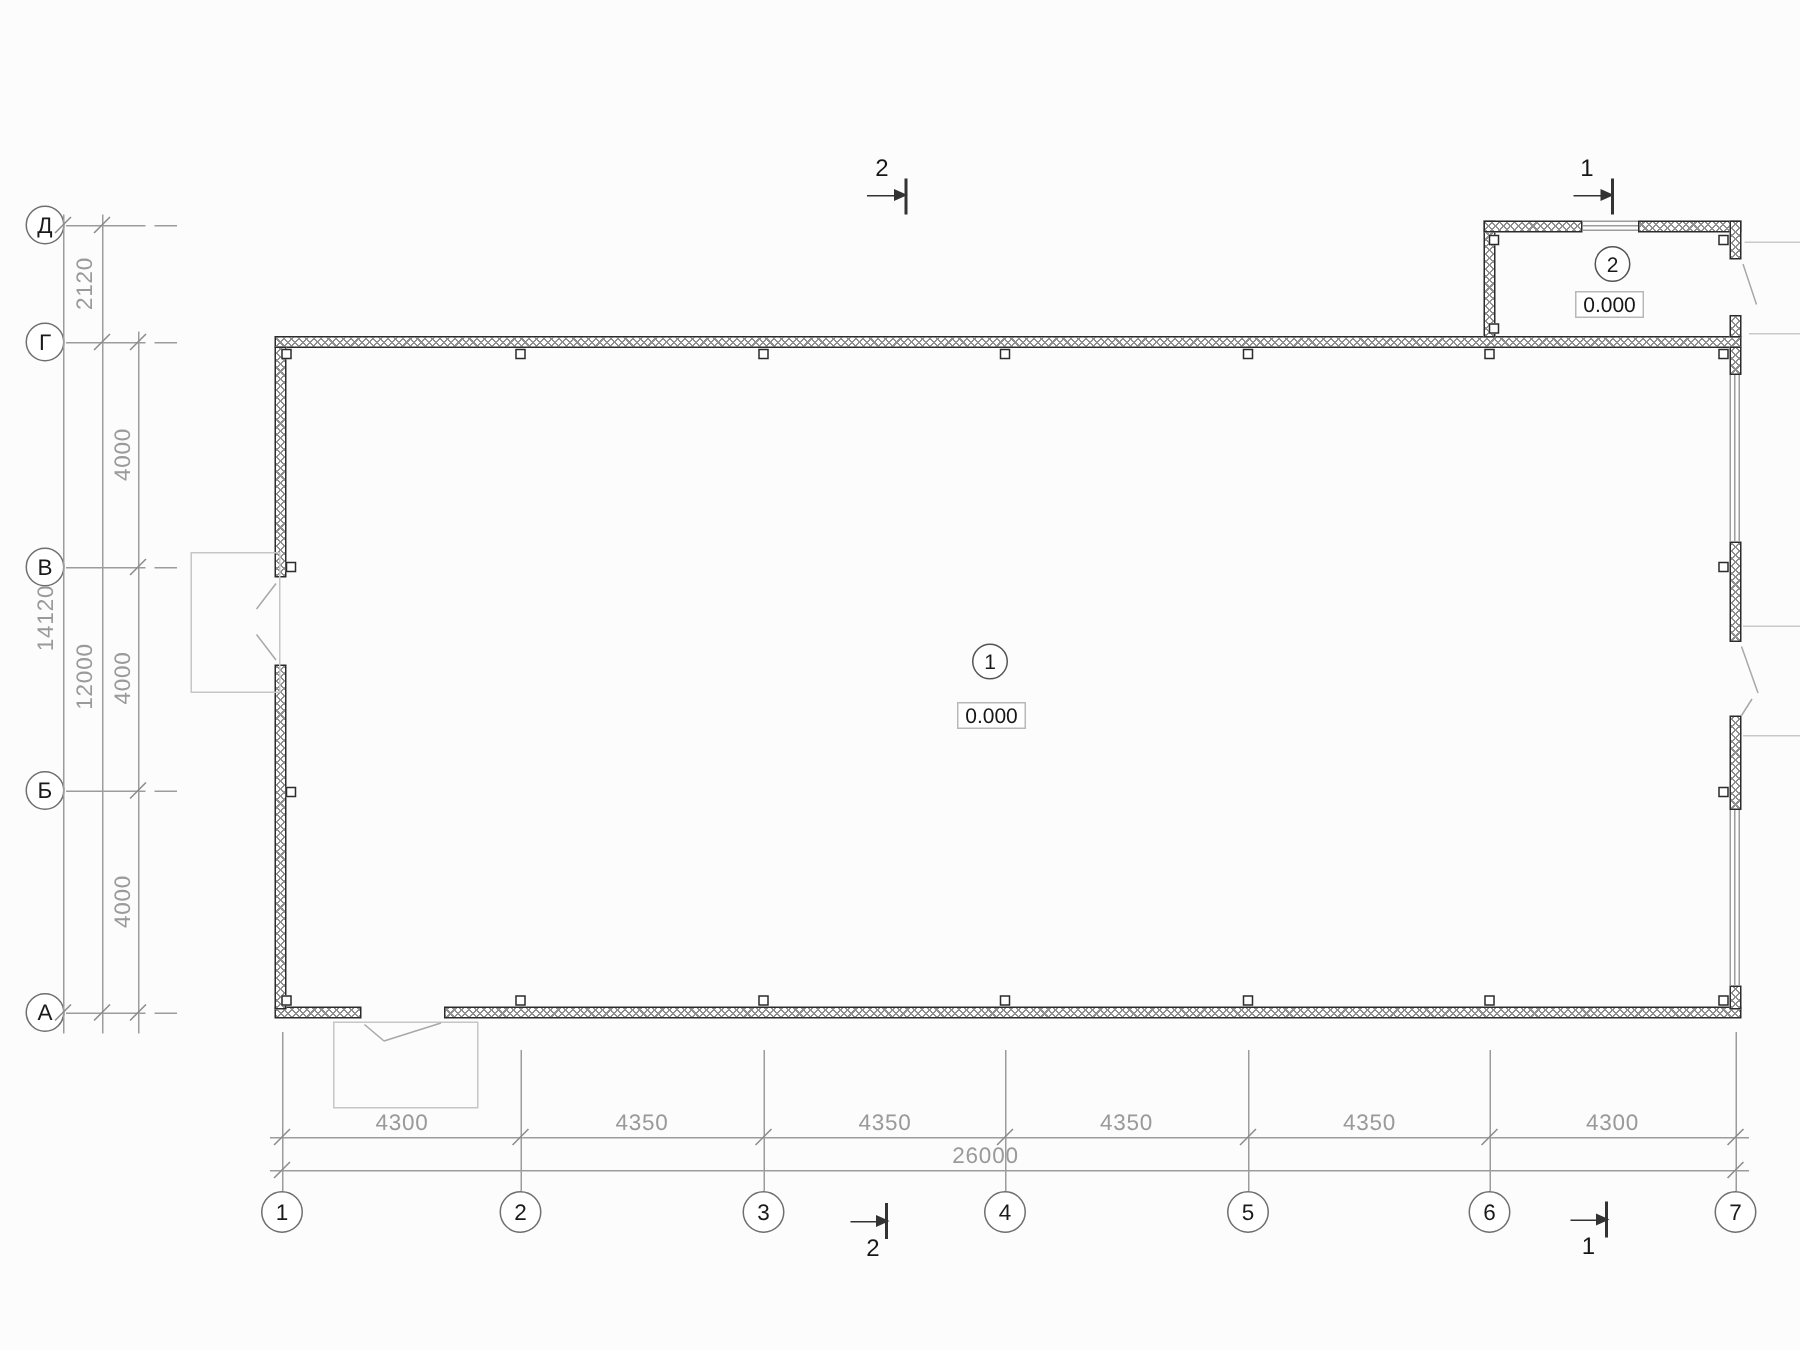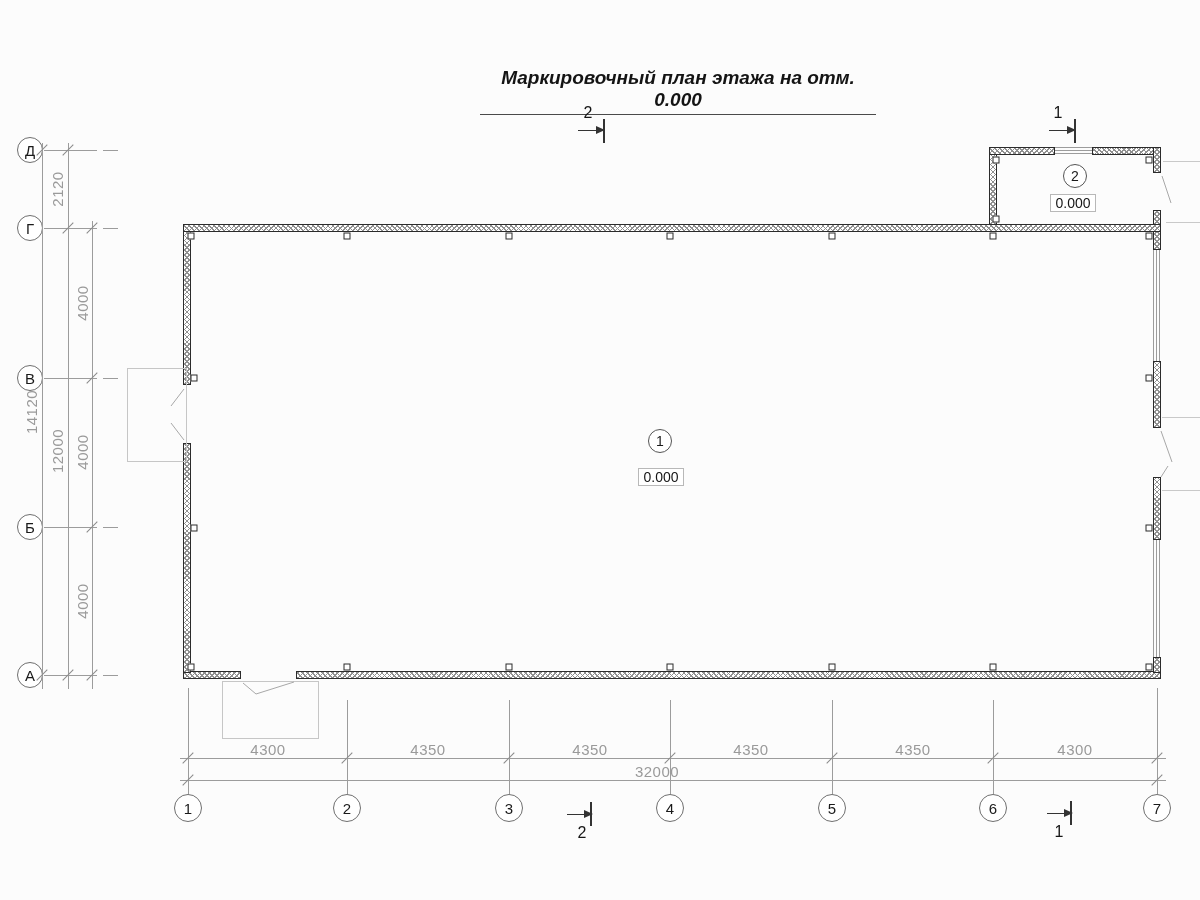--- a/index.html
+++ b/index.html
@@ -41,21 +41,20 @@
   #title{position:absolute;left:480px;top:67px;width:396px;text-align:center;
          font-size:19px;font-style:italic;font-weight:600;color:#141414;
          border-bottom:1px solid #4a4a4a;padding-bottom:3px;}
   svg.overlay{position:absolute;left:0;top:0;pointer-events:none;}
 </style>
 </head>
 <body>
 
 <div id="canvas">
 
-  <div id="title">Маркировочный план этажа на отм. 0.000</div>
 
   <div class="bub row" style="left:17px;top:137px;">
       <span>Д</span>
     </div>
   <div class="hl" style="left:44px;top:150px;width:53px;"></div>
   <div class="hl" style="left:103px;top:150px;width:15px;"></div>
 
   <div class="bub row" style="left:17px;top:215px;">
       <span>Г</span>
     </div>
@@ -224,21 +223,21 @@
   <div class="tk" style="left:188px;top:780px;"></div>
   <div class="tk" style="left:1157px;top:780px;"></div>
 
   <div class="t dimtxt" style="left:268px;top:749px;">4300</div>
   <div class="t dimtxt" style="left:428px;top:749px;">4350</div>
   <div class="t dimtxt" style="left:590px;top:749px;">4350</div>
   <div class="t dimtxt" style="left:751px;top:749px;">4350</div>
   <div class="t dimtxt" style="left:913px;top:749px;">4350</div>
   <div class="t dimtxt" style="left:1075px;top:749px;">4300</div>
 
-  <div class="t dimtxt" style="left:657px;top:771px;">32000</div>
+  <div class="t dimtxt" style="left:657px;top:771px;">26000</div>
 
   <div class="bub col" style="left:174px;top:794px;">
       <span>1</span>
     </div>
   <div class="bub col" style="left:333px;top:794px;">
       <span>2</span>
     </div>
   <div class="bub col" style="left:495px;top:794px;">
       <span>3</span>
     </div>

